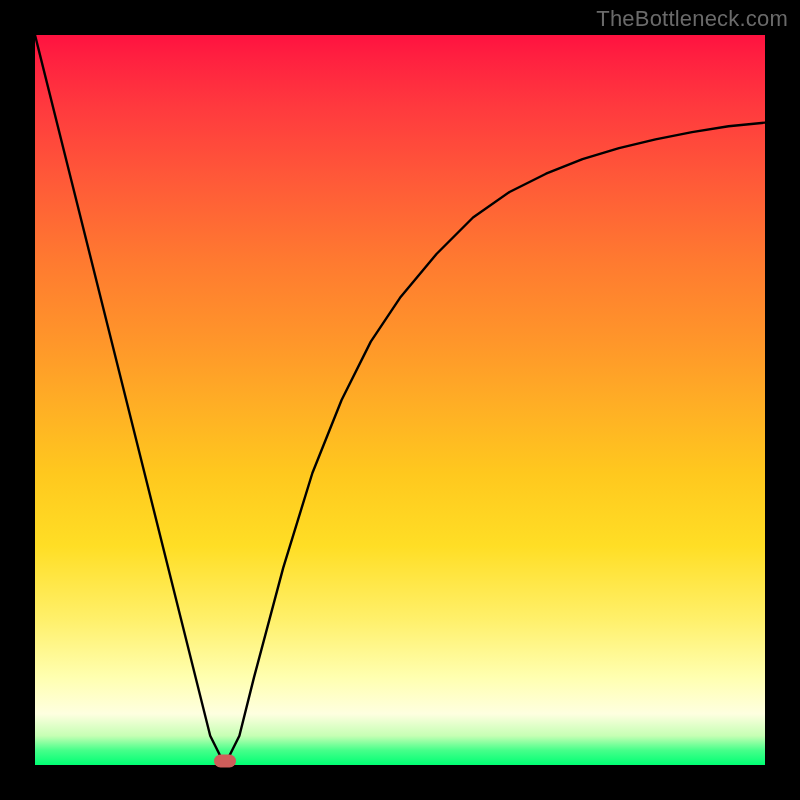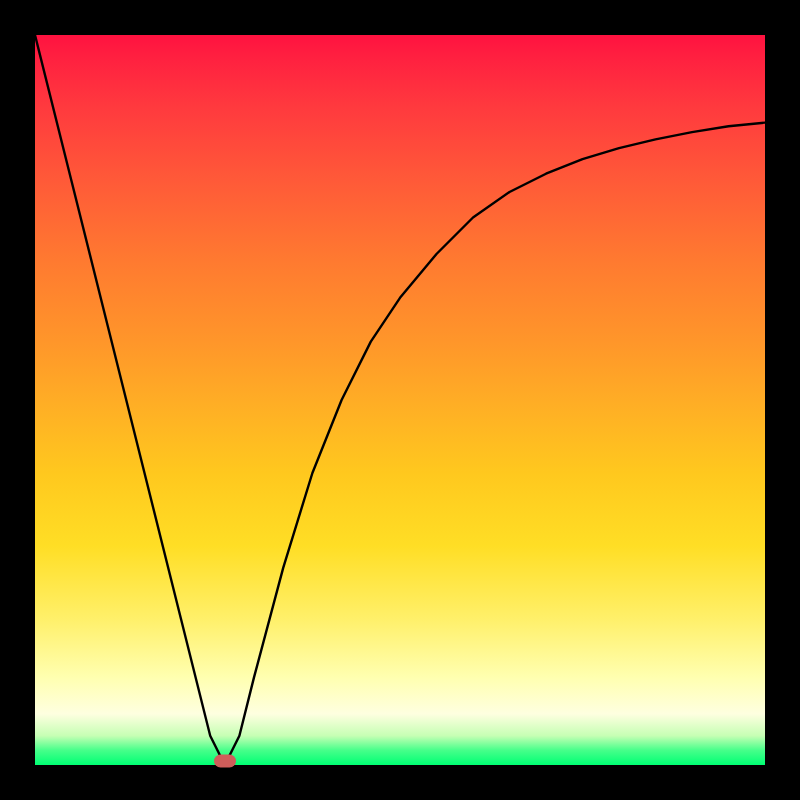--- a/index.html
+++ b/index.html
@@ -97,13 +97,14 @@
                L 584 113.2
                L 620.5 104.4
                L 657 97.1
                L 693.5 91.3
                L 730 87.6" fill="none" stroke="#000" stroke-width="2.4" stroke-linejoin="round" stroke-linecap="round"></path>
     </svg>
 
     <div class="marker" style="left:189.8px; top:726px;"></div>
   </div>
 
+  <div class="watermark">TheBottleneck.com</div>
 </div>
 
 </body></html>

